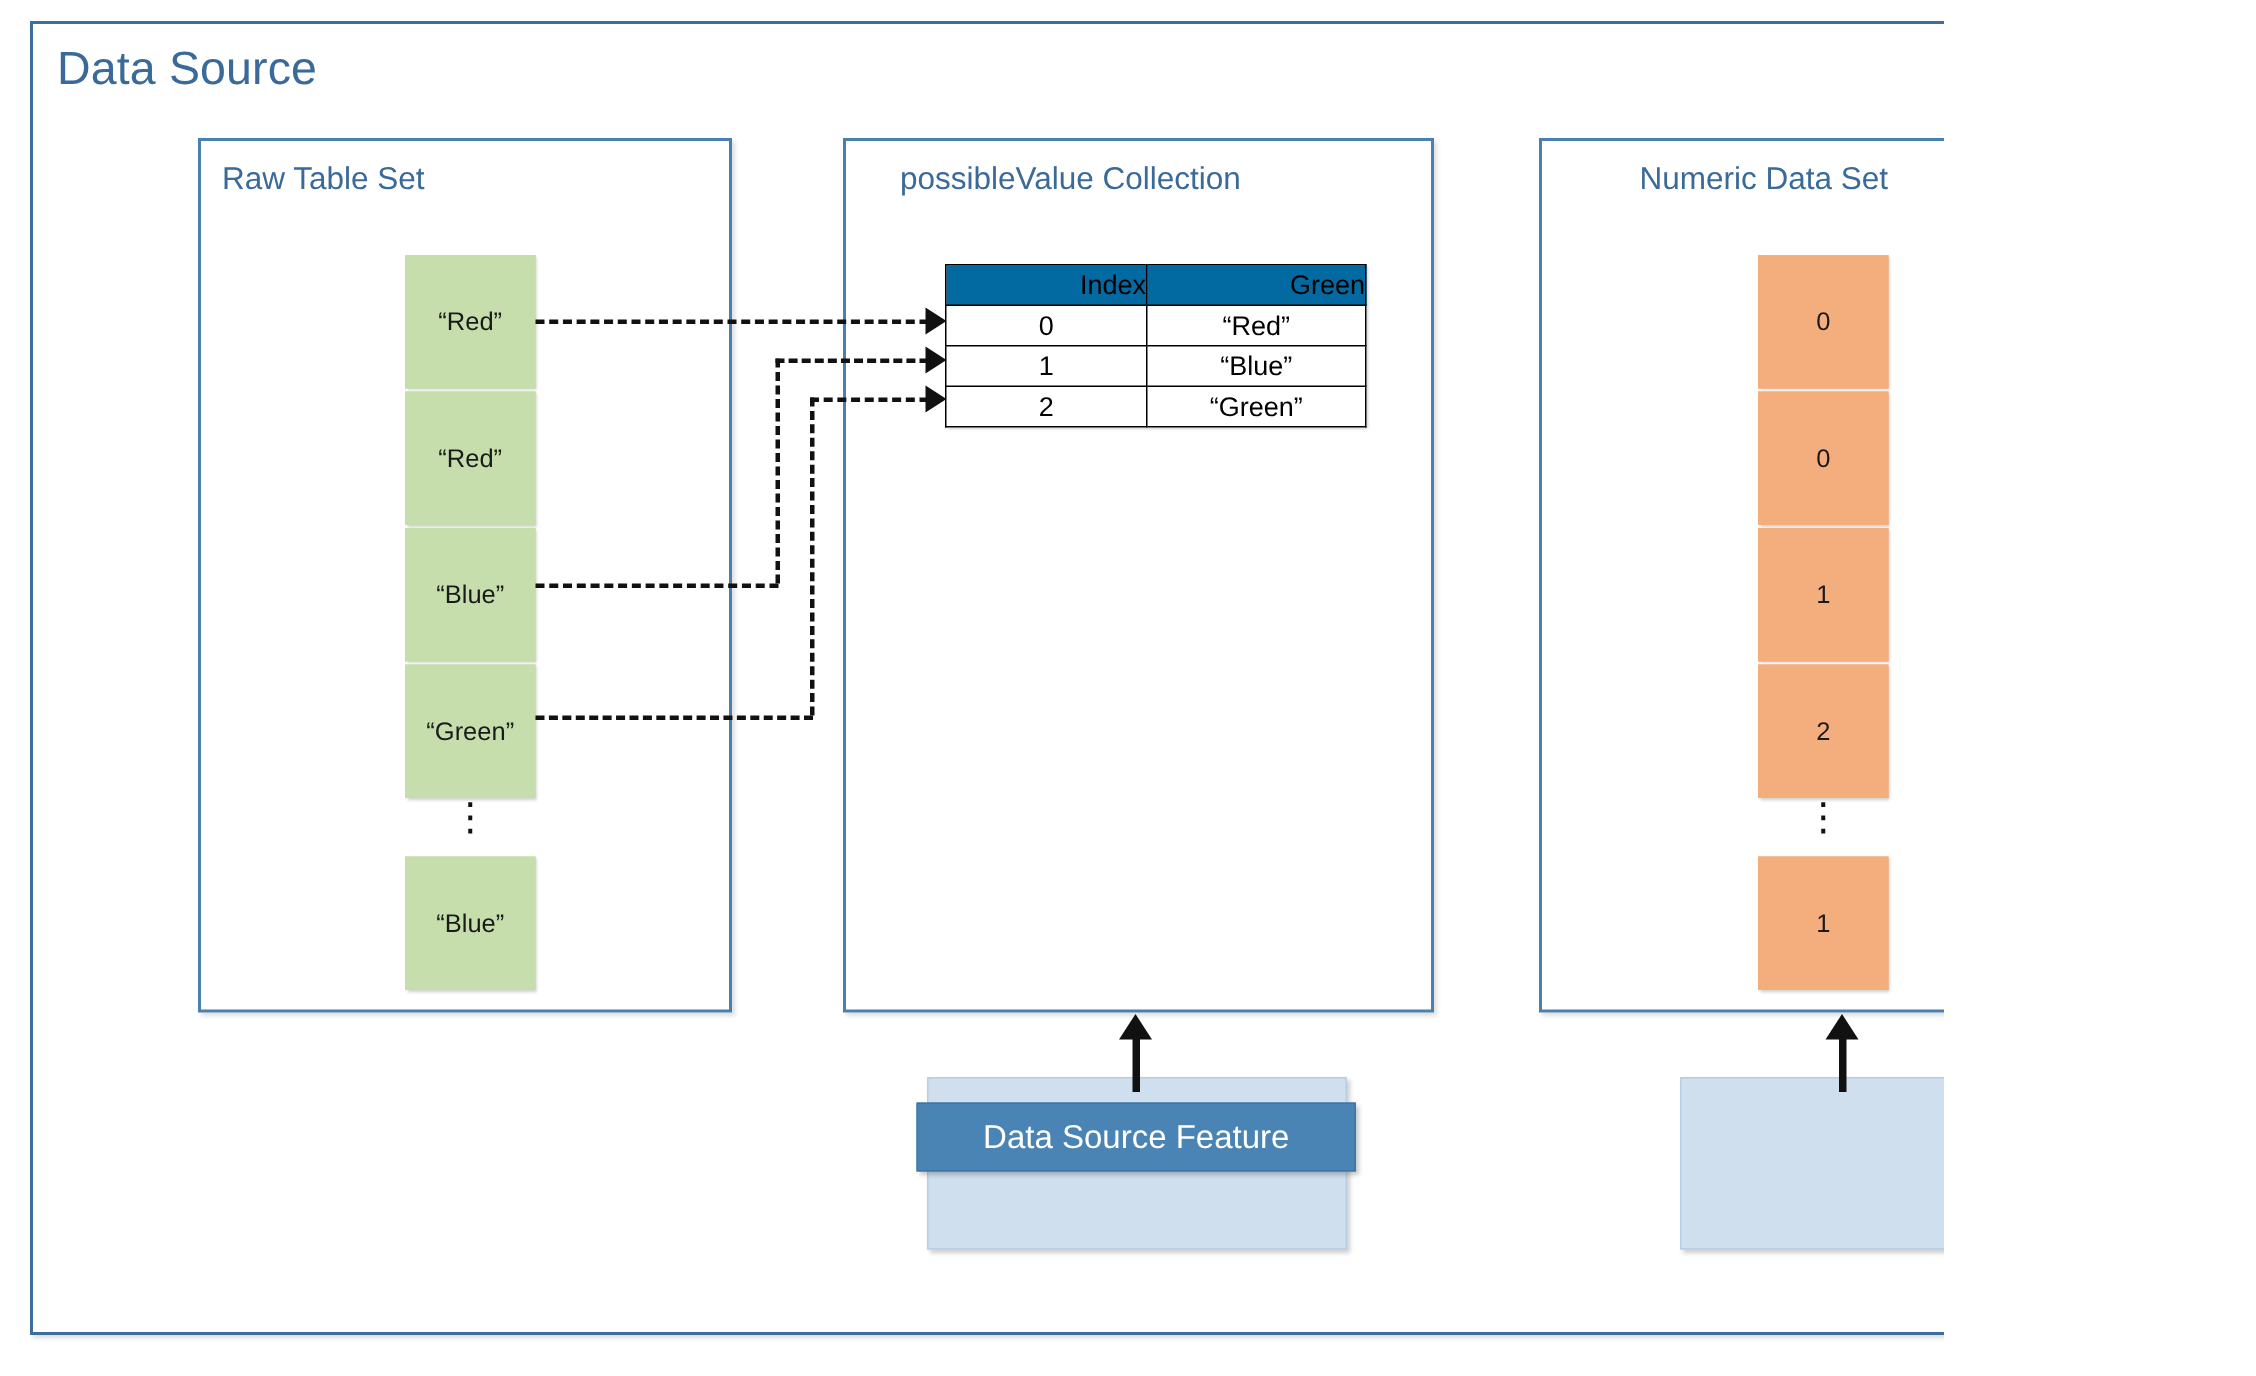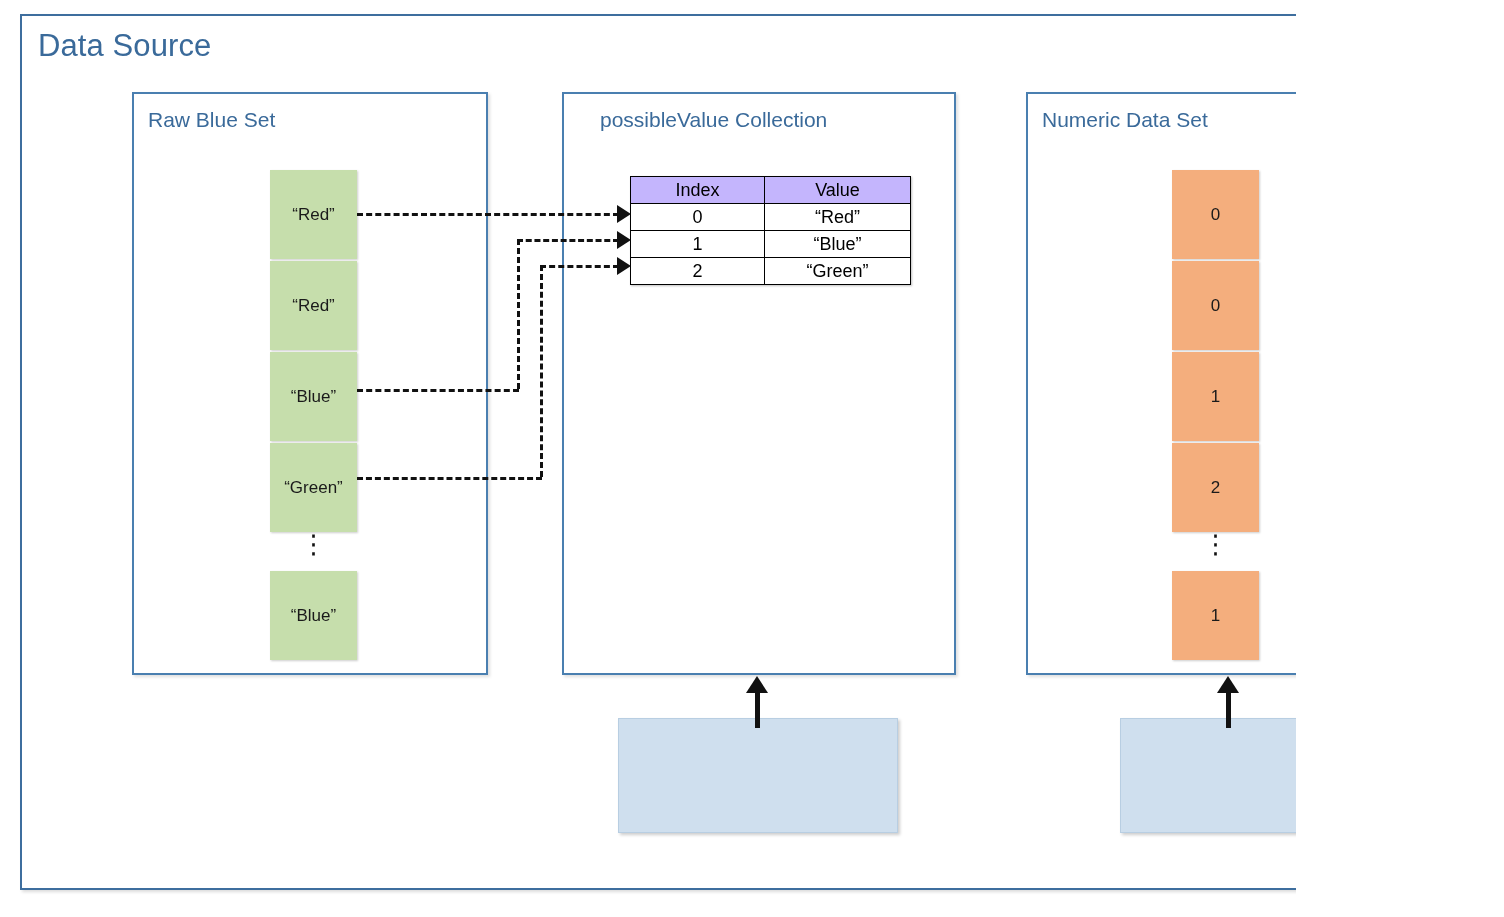--- a/index.html
+++ b/index.html
@@ -52,21 +52,21 @@
     position: absolute;
     font-size: 21px;
     color: #3A6A9A;
     white-space: nowrap;
   }
   #panel-raw   { left: 132px;  top: 92px;  width: 356px; height: 583px; }
   #panel-pv    { left: 562px;  top: 92px;  width: 394px; height: 583px; }
   #panel-num   { left: 1026px; top: 92px;  width: 396px; height: 583px; }
   #title-raw   { left: 148px;  top: 108px; }
   #title-pv    { left: 600px;  top: 108px; }
-  #title-num   { left: 1042px; top: 108px; }
+  #title-num   { left: 1093px; top: 108px; }
 
   
   .vbox {
     position: absolute;
     width: 87px;
     box-sizing: border-box;
     display: flex;
     align-items: center;
     justify-content: center;
     font-size: 17px;
@@ -95,21 +95,21 @@
   }
   .pv-table th, .pv-table td {
     border: 1px solid #000000;
     font-weight: normal;
     font-size: 18px;
     color: #000000;
     text-align: center;
     height: 26px;
     padding: 0;
   }
-  .pv-table th { background: #c4b5fd; }
+  .pv-table th { background: #0369a1; text-align: right; }
   .pv-table td { background: #ffffff; }
   .pv-col-index { width: 133px; }
   .pv-col-value { width: 145px; }
 
   
   .dash-h {
     position: absolute;
     height: 0;
     border-top: 3px dashed #111111;
   }
@@ -164,21 +164,21 @@
 </style>
 </head>
 <body>
 
 <div id="stage">
 
   <div class="outer-frame"></div>
   <div class="outer-title">Data Source</div>
 
   <div class="panel" id="panel-raw"></div>
-  <div class="panel-title" id="title-raw">Raw Blue Set</div>
+  <div class="panel-title" id="title-raw">Raw Table Set</div>
 
   <div class="panel" id="panel-pv"></div>
   <div class="panel-title" id="title-pv">possibleValue Collection</div>
 
   <div class="panel" id="panel-num"></div>
   <div class="panel-title" id="title-num">Numeric Data Set</div>
 
   <div class="vbox green" style="left:270px; top:170px;  height:89px;">“Red”</div>
   <div class="vbox green" style="left:270px; top:261px;  height:89px;">“Red”</div>
   <div class="vbox green" style="left:270px; top:352px;  height:89px;">“Blue”</div>
@@ -190,21 +190,21 @@
   <div class="vbox orange" style="left:1172px; top:261px; height:89px;">0</div>
   <div class="vbox orange" style="left:1172px; top:352px; height:89px;">1</div>
   <div class="vbox orange" style="left:1172px; top:443px; height:89px;">2</div>
   <div class="ellipsis-v" style="left:1172px; top:531px;">⋮</div>
   <div class="vbox orange" style="left:1172px; top:571px; height:89px;">1</div>
 
   <table class="pv-table">
     <thead>
       <tr>
         <th class="pv-col-index">Index</th>
-        <th class="pv-col-value">Value</th>
+        <th class="pv-col-value">Green</th>
       </tr>
     </thead>
     <tbody>
       <tr>
         <td>0</td>
         <td>“Red”</td>
       </tr>
       <tr>
         <td>1</td>
         <td>“Blue”</td>
@@ -223,20 +223,23 @@
   <div class="dash-v" style="left:517px; top:239px; height:150px;"></div>
   <div class="dash-h" style="left:517px; top:239px; width:102px;"></div>
   <div class="arrow-right" style="left:617px; top:231px;"></div>
 
   <div class="dash-h" style="left:357px; top:477px; width:185px;"></div>
   <div class="dash-v" style="left:540px; top:265px; height:212px;"></div>
   <div class="dash-h" style="left:540px; top:265px; width:79px;"></div>
   <div class="arrow-right" style="left:617px; top:257px;"></div>
 
   <div class="feature-card" style="left:618px; top:718px; width:280px; height:115px;"></div>
+  <div class="feature-banner" style="left:611px; top:735px; width:293px; height:46px;">
+    <span>Data Source Feature</span>
+  </div>
   <div class="uparrow-shaft" style="left:755px; top:692px; width:5px; height:36px;"></div>
   <div class="uparrow-head" style="left:746px; top:676px;"></div>
 
   <div class="feature-card" style="left:1120px; top:718px; width:221px; height:115px;"></div>
   <div class="uparrow-shaft" style="left:1226px; top:692px; width:5px; height:36px;"></div>
   <div class="uparrow-head" style="left:1217px; top:676px;"></div>
 
 </div>
 
 </body></html>

